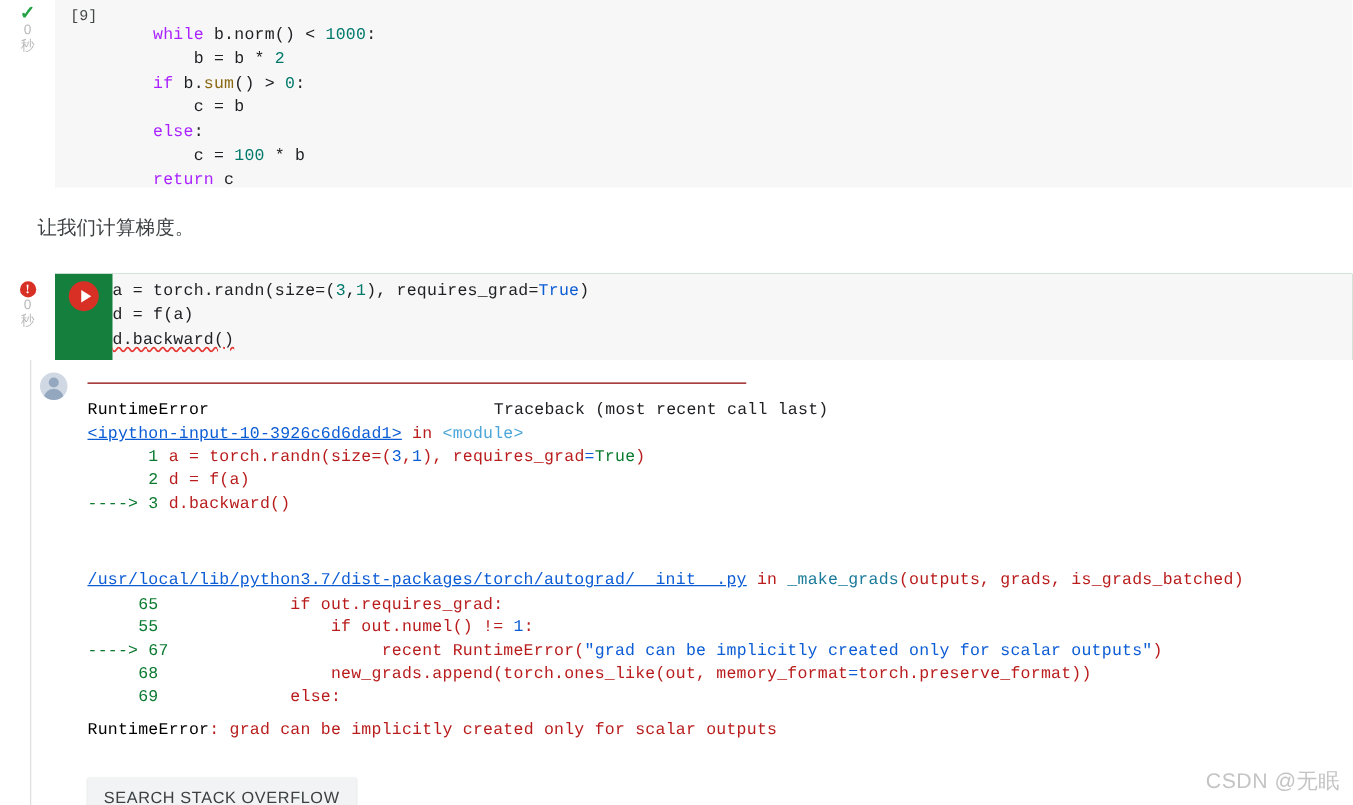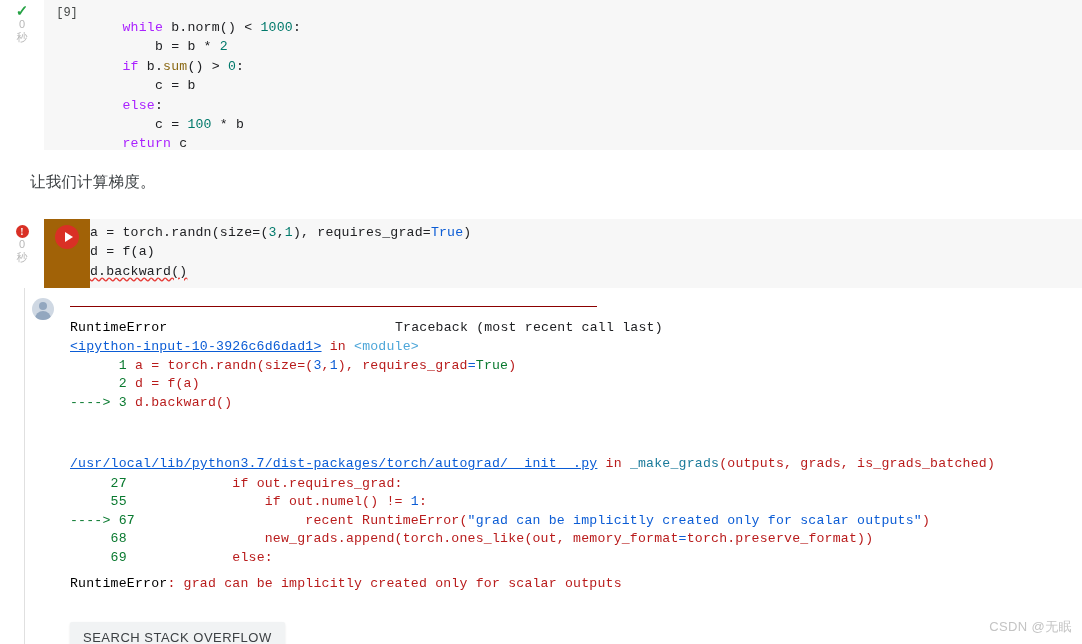--- a/index.html
+++ b/index.html
@@ -268,21 +268,21 @@
     color: #3c4043;
     cursor: pointer;
     box-shadow: 0 1px 2px rgba(60,64,67,0.15);
   }
 
   .watermark {
     position: absolute;
     right: 10px;
     bottom: 8px;
     font-family: "Liberation Sans", sans-serif;
-    font-size: 13px;
+    font-size: 17px;
     color: #c4c4c4;
     letter-spacing: 0.4px;
     white-space: nowrap;
   }
 </style>
 </head>
 <body>
 
 <div id="root">
 
@@ -313,21 +313,21 @@
   <div class="md-text" style="left:30px;top:172px;">让我们计算梯度。</div>
 
   <div class="cell" style="left:0;top:219px;width:1082px;height:69px;">
     <div class="gutter" style="padding-top:6px;">
       <div class="status-err">!</div>
       <div class="timing">
         <span>0</span>
         <span class="unit">秒</span>
       </div>
     </div>
-    <div class="cellbody" style="background:#a16207;">
+    <div class="cellbody" style="background:#15803d;">
       <div class="runarea" style="padding-top:4px;">
         <div class="play-btn">
           <span class="tri"></span>
         </div>
       </div>
       <div class="codearea" style="background:#f7f7f7;align-self:stretch;padding-top:4px;">
         <pre class="code">a <span class="op">=</span> torch.randn(size<span class="op">=</span>(<span class="num">3</span>,<span class="num">1</span>), requires_grad<span class="op">=</span><span class="bool">True</span>)
 d <span class="op">=</span> f(a)
 <span class="squig">d.backward()</span></pre>
       </div>
@@ -351,21 +351,21 @@
 
       <pre class="tb" style="left:45px;top:50px;"><span class="tb-link">&lt;ipython-input-10-3926c6d6dad1&gt;</span> <span class="tb-code">in</span> <span class="tb-mod">&lt;module&gt;</span></pre>
 
       <pre class="tb" style="left:45px;top:69px;"><span class="tb-lineno">      1 </span><span class="tb-code">a = torch.randn(size=(</span><span class="tb-num">3</span><span class="tb-code">,</span><span class="tb-num">1</span><span class="tb-code">), requires_grad</span><span class="tb-eq">=</span><span style="color:#0a7a30;">True</span><span class="tb-code">)</span>
 <span class="tb-lineno">      2 </span><span class="tb-code">d = f(a)</span>
 <span class="tb-arrow">----&gt; 3 </span><span class="tb-code">d.backward()</span></pre>
 
 
       <pre class="tb" style="left:45px;top:167px;"><span class="tb-link">/usr/local/lib/python3.7/dist-packages/torch/autograd/__init__.py</span> <span class="tb-code">in</span> <span class="tb-fn">_make_grads</span><span class="tb-code">(outputs, grads, is_grads_batched)</span></pre>
 
-      <pre class="tb" style="left:45px;top:187px;"><span class="tb-lineno">     27 </span><span class="tb-code">            if out.requires_grad:</span>
+      <pre class="tb" style="left:45px;top:187px;"><span class="tb-lineno">     65 </span><span class="tb-code">            if out.requires_grad:</span>
 <span class="tb-lineno">     55 </span><span class="tb-code">                if out.numel() != </span><span class="tb-num">1</span><span class="tb-code">:</span>
 <span class="tb-arrow">----&gt; 67 </span><span class="tb-code">                    recent RuntimeError(</span><span class="tb-str">"grad can be implicitly created only for scalar outputs"</span><span class="tb-code">)</span>
 <span class="tb-lineno">     68 </span><span class="tb-code">                new_grads.append(torch.ones_like(out, memory_format</span><span class="tb-eq">=</span><span class="tb-code">torch.preserve_format))</span>
 <span class="tb-lineno">     69 </span><span class="tb-code">            else:</span></pre>
 
       <pre class="tb" style="left:45px;top:287px;"><span class="err-title">RuntimeError</span><span class="tb-code">: </span><span class="tb-code">grad can be implicitly created only for scalar outputs</span></pre>
 
       <button class="so-btn" style="left:45px;top:334px;">SEARCH STACK OVERFLOW</button>
 
     </div>

